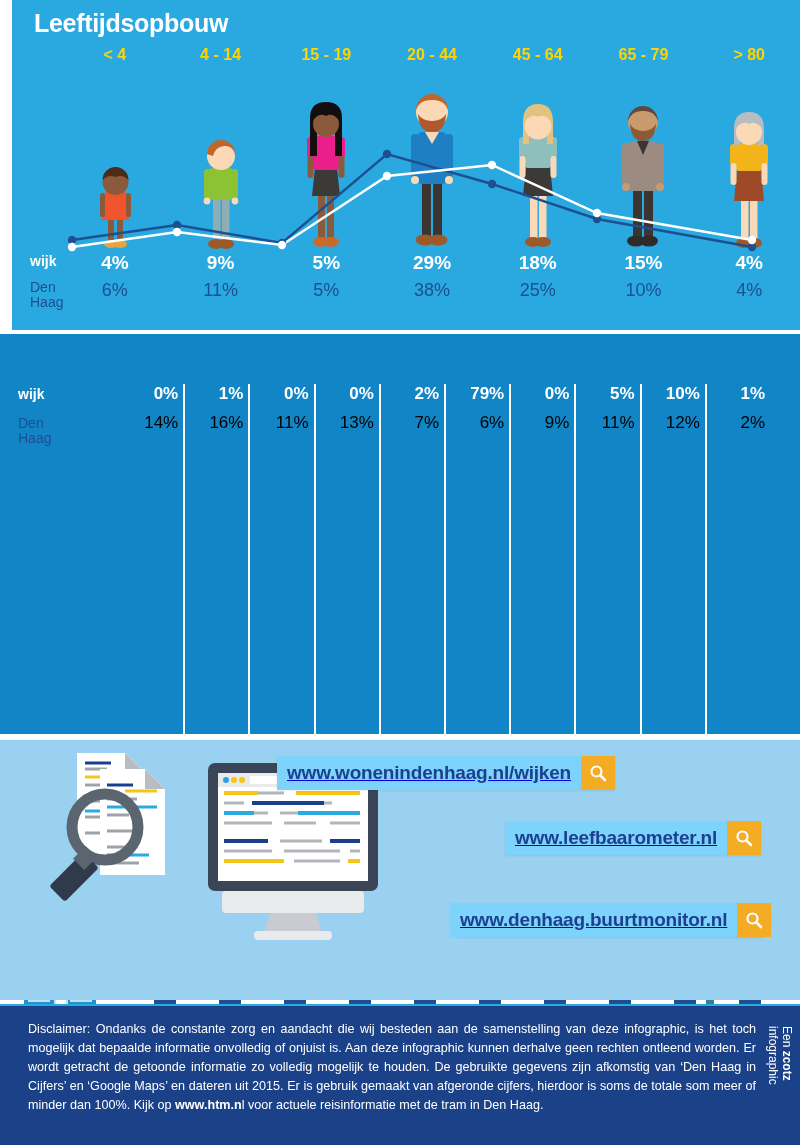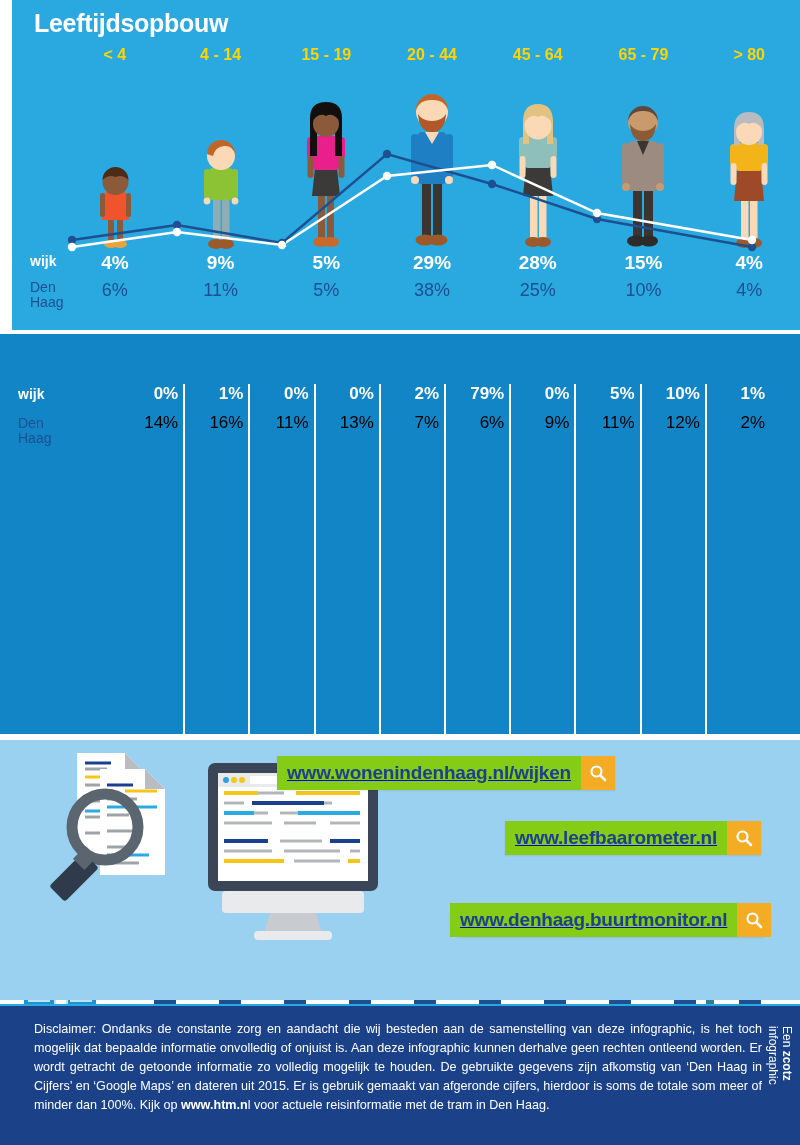--- a/index.html
+++ b/index.html
@@ -133,42 +133,42 @@
   
   #sec-links {
     position: absolute; left: 0; top: 740px; width: 800px; height: 260px;
     background: #9ad0f0;
   }
   .urlbtn {
     position: absolute; display: flex; align-items: stretch;
     height: 34px; box-shadow: 0 1px 2px rgba(0,0,0,0.08);
   }
   .urlbtn .urltext {
-    background: #84cc16; color: #1d3f8f;
+    background: #7dd3fc; color: #1d3f8f;
     font-size: 19px; font-weight: bold;
     display: flex; align-items: center; padding: 8px 10px;
     letter-spacing: -0.2px;
   }
   .urlbtn .urlsearch {
     background: #f4ac25; width: 34px;
     display: flex; align-items: center; justify-content: center;
   }
   #url1 { left: 277px; top: 16px; }
   #url2 { left: 505px; top: 81px; }
   #url3 { left: 450px; top: 163px; border-radius: 11px; }
   #magnifier { position: absolute; left: 45px; top: 5px; }
   #monitor { position: absolute; left: 192px; top: 15px; }
 
   
   #sec-disclaimer {
     position: absolute; left: 0; top: 1006px; width: 800px; height: 139px;
     background: #1b4289;
   }
   #disclaimer-text {
-    position: absolute; left: 34px; top: 14px; width: 728px;
+    position: absolute; left: 28px; top: 14px; width: 728px;
     color: #ffffff; font-size: 12.6px; line-height: 19px;
     text-align: justify;
   }
   #disclaimer-text b { font-weight: bold; }
   #credit {
     position: absolute; right: 6px; top: 20px;
     color: #ffffff; font-size: 12px;
     writing-mode: vertical-rl; text-orientation: mixed;
     height: 110px;
   }
@@ -344,21 +344,21 @@
       <div class="rowlabel-wijk" style="top:1px;">wijk</div>
       <div class="rowlabel-dh" style="top:28px;">
         <div>Den</div>
         <div>Haag</div>
       </div>
       <div class="stat-row" id="age-row-wijk">
         <div class="cell">4%</div>
         <div class="cell">9%</div>
         <div class="cell">5%</div>
         <div class="cell">29%</div>
-        <div class="cell">28%</div>
+        <div class="cell">18%</div>
         <div class="cell">15%</div>
         <div class="cell">4%</div>
       </div>
       <div class="stat-row" id="age-row-dh">
         <div class="cell">6%</div>
         <div class="cell">11%</div>
         <div class="cell">5%</div>
         <div class="cell">38%</div>
         <div class="cell">25%</div>
         <div class="cell">10%</div>

